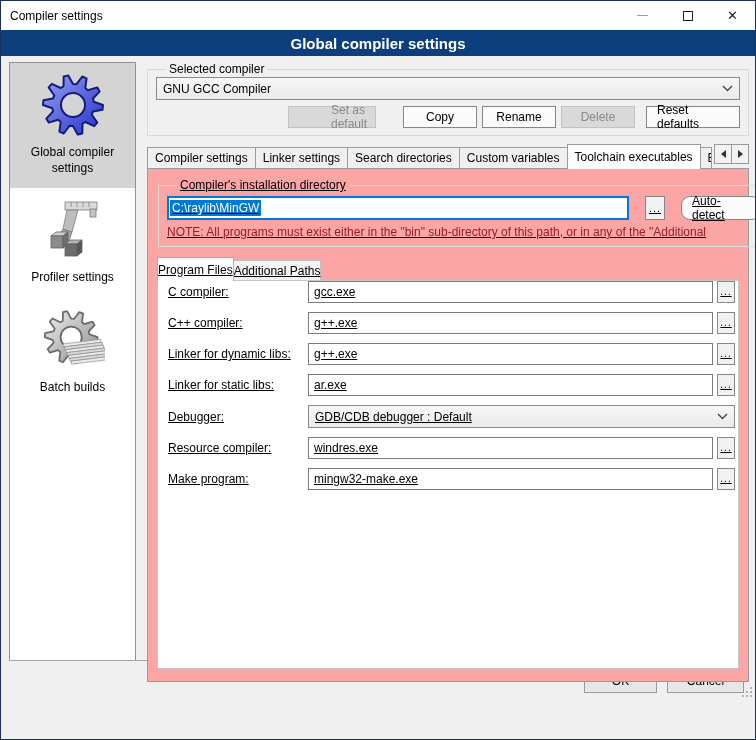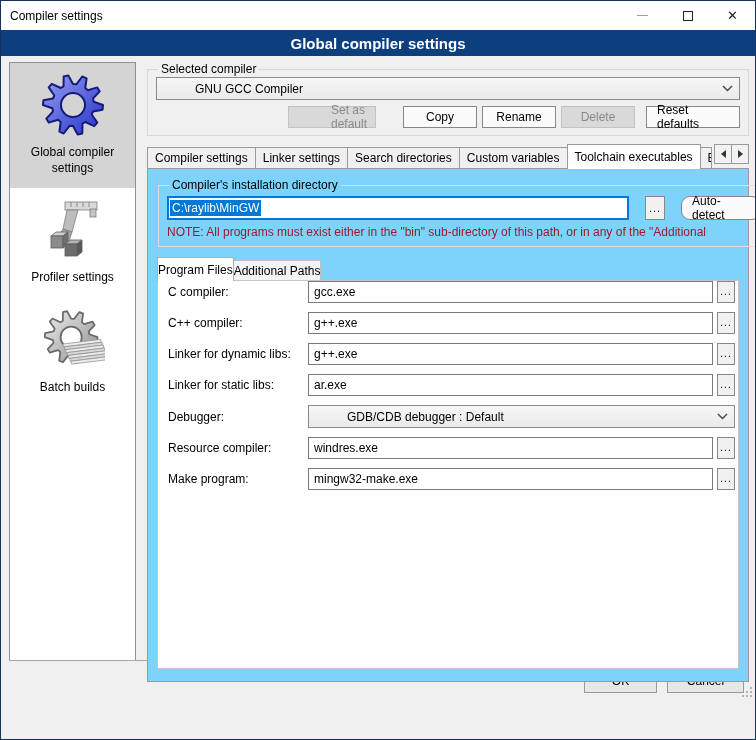--- a/index.html
+++ b/index.html
@@ -27,25 +27,25 @@
   
   .sidebar{position:absolute;left:8px;top:6px;width:127px;height:628px;background:#fff;
     border:1px solid #919191;overflow:hidden;}
   .side-item{display:flex;flex-direction:column;align-items:center;padding:10px 2px 12px;cursor:default;}
   .side-item.selected{background:var(--sidebar_selected,#d4d4d4);}
   .side-label{text-align:center;line-height:1.3;margin-top:8px;}
   .side-item svg{display:block;}
   
   .main{position:absolute;left:146px;top:6px;width:602px;}
   fieldset{border:1px solid #d8d8d8;margin:0;padding:1px 8px 7px;}
-  legend{font-size:12px;padding:0 3px;margin-left:2px;}
+  legend{font-size:12px;padding:0 3px;margin-left:10px;}
   
   .combo{height:23px;border:1px solid #8a8a8a;background:linear-gradient(#f7f7f7,#eaeaea);
     display:flex;align-items:center;padding:0 6px;position:relative;}
-  .combo .combo-text{flex:1;white-space:nowrap;overflow:hidden;margin-left:32px;}
+  .combo .combo-text{flex:1;white-space:nowrap;overflow:hidden;}
   .combo .chev{flex:0 0 auto;margin-left:6px;}
   
   .btn{height:22px;border:1px solid #878787;background:#fbfbfb;display:inline-flex;
     align-items:center;justify-content:center;font-size:12px;padding:0 10px;}
   .btn.disabled{background:#d9d9d9;border-color:#c2c2c2;color:#8a8a8a;}
   .btn-row{display:flex;justify-content:flex-end;align-items:center;gap:5px;margin-top:6px;}
   .btn-setdefault{width:88px;margin-right:22px;padding-left:44px;}
   .btn-copy,.btn-rename,.btn-delete{width:74px;}
   .btn-reset{width:94px;margin-left:6px;}
   
@@ -53,21 +53,21 @@
   .tab{border:1px solid #9a9a9a;border-bottom:none;background:#f0f0f0;height:21px;
     padding:0 7px;display:flex;align-items:center;white-space:nowrap;margin-right:-1px;}
   .tab.active{background:#fff;height:25px;z-index:3;margin-bottom:-1px;padding-bottom:1px;}
   .tab.clipped{max-width:36px;overflow:hidden;padding-right:0;}
   .tab-scroll{position:absolute;right:0;top:1px;display:flex;}
   .scroll-btn{width:18px;height:20px;border:1px solid #9a9a9a;background:#f2f2f2;
     display:flex;align-items:center;justify-content:center;margin-left:-1px;}
   .tri-left{width:0;height:0;border-top:4px solid transparent;border-bottom:4px solid transparent;border-right:5px solid #333;}
   .tri-right{width:0;height:0;border-top:4px solid transparent;border-bottom:4px solid transparent;border-left:5px solid #333;}
   
-  .tabpanel{position:relative;z-index:2;background:#7dd3fc;border:1px solid #9a9a9a;height:514px;padding:9px;}
+  .tabpanel{position:relative;z-index:2;background:#fca5a5;border:1px solid #9a9a9a;height:514px;padding:9px;text-decoration:underline;}
   .install-fieldset{border-color:#dcdcdc;margin:0 1px;}
   .install-row{display:flex;align-items:stretch;gap:16px;margin-top:3px;}
   .pathbox{flex:0 0 462px;height:24px;border:2px solid var(--selection,#0078d7);
     background:#fff;display:flex;align-items:center;padding:0 1px;overflow:hidden;}
   .pathbox .sel-text{background:var(--selection,#0078d7);color:#fff;padding:1px 2px;white-space:nowrap;}
   .browse-btn{flex:0 0 20px;height:24px;border:1px solid #878787;background:#f1f1f1;
     display:flex;align-items:center;justify-content:center;font-size:11px;letter-spacing:1px;line-height:0;}
   .autodetect-btn{flex:0 0 80px;height:24px;border-radius:9px;}
   .note-line{color:var(--note,#9b1b30);margin-top:5px;white-space:nowrap;overflow:hidden;}
   

